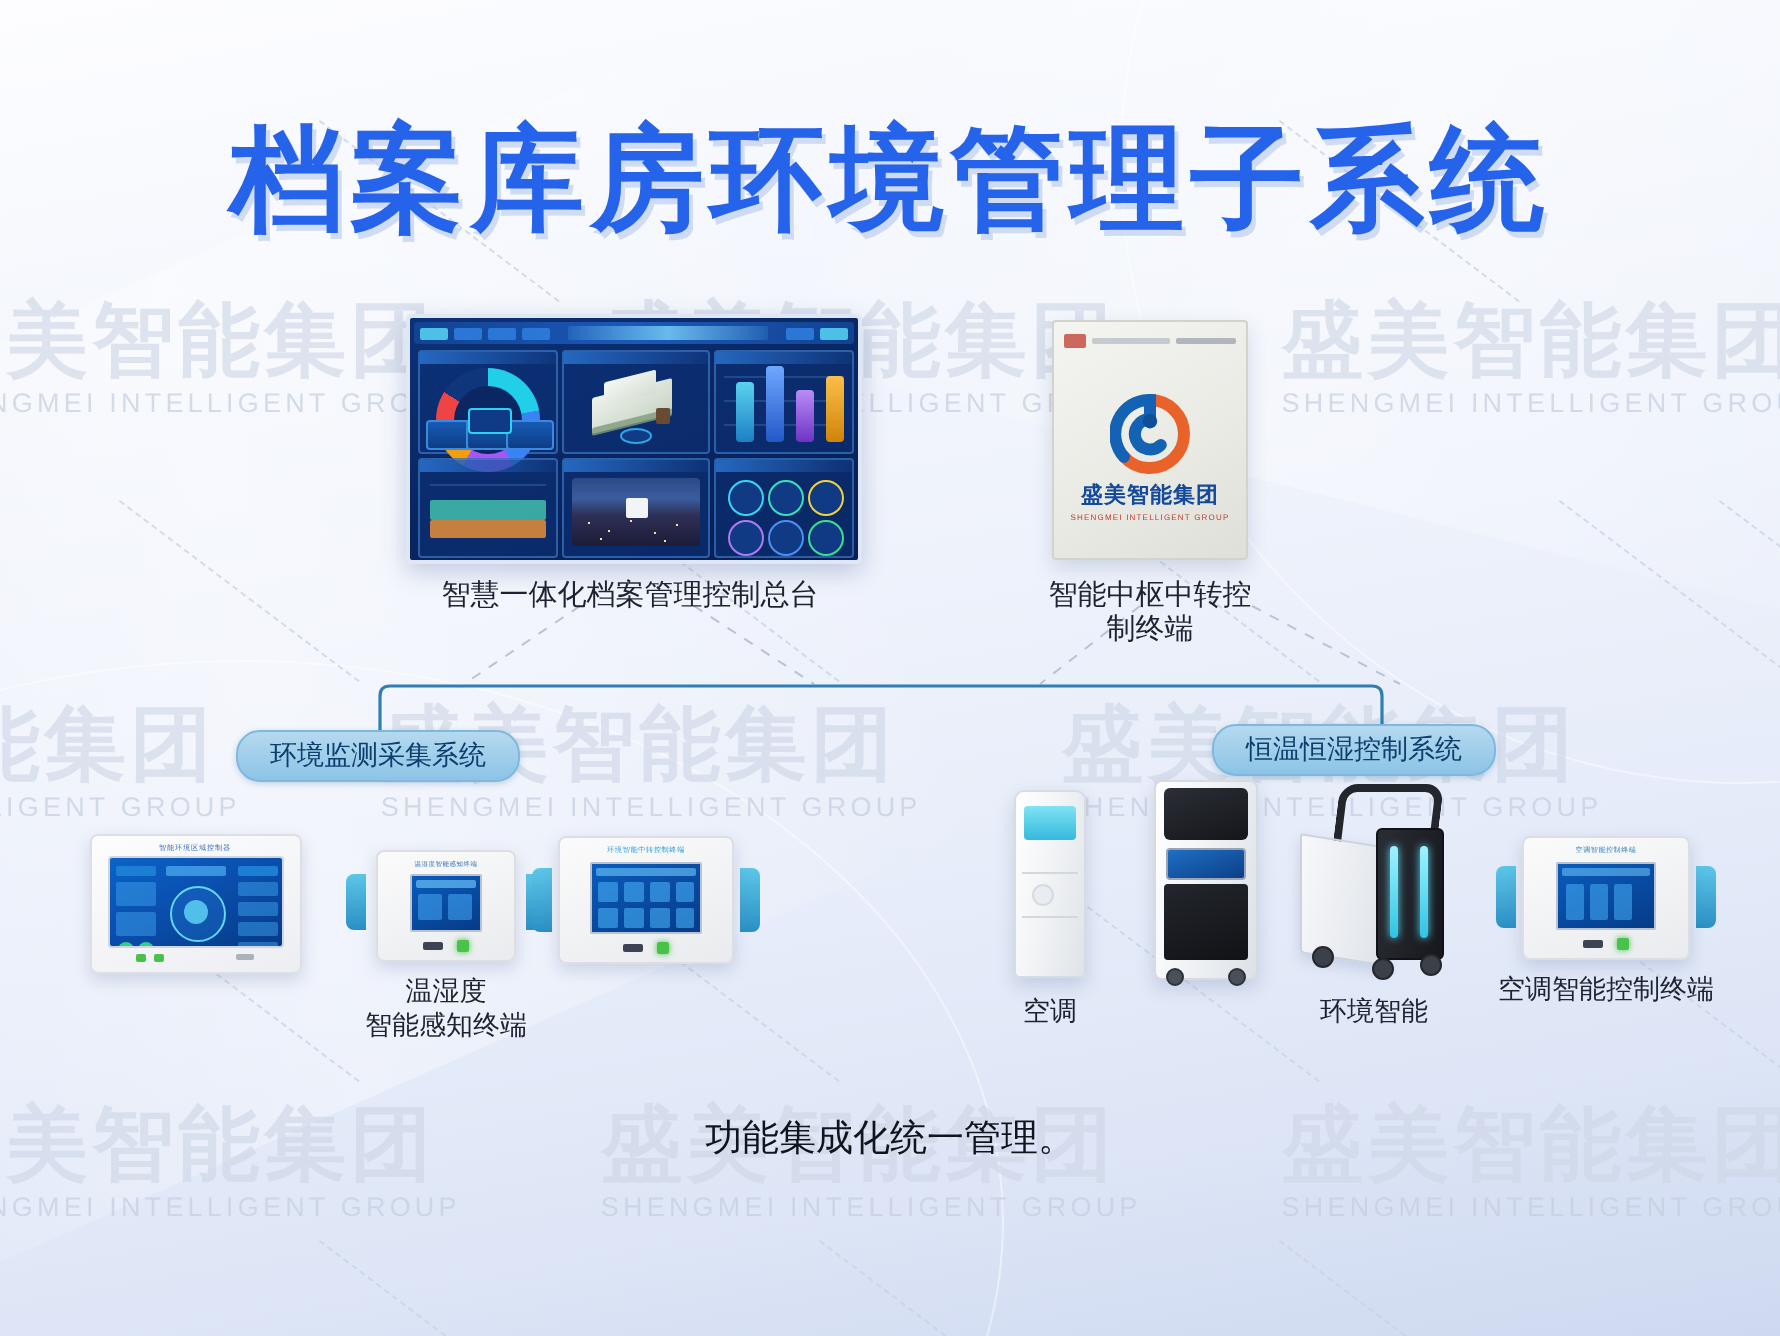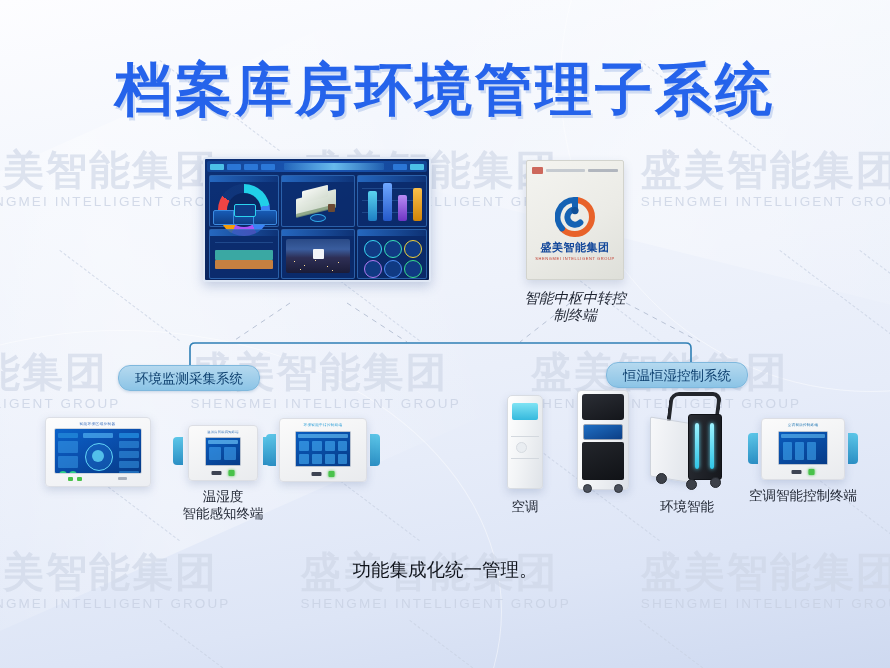--- a/index.html
+++ b/index.html
@@ -77,21 +77,21 @@
     border:1px solid #d2d3cd;box-shadow:0 4px 10px rgba(80,100,140,.2);position:relative;}
   .hub-top{position:absolute;top:4px;left:5px;right:5px;height:10px;display:flex;align-items:center;gap:3px;}
   .hub-mark{width:11px;height:7px;border-radius:1px;background:#c0392b;opacity:.75;}
   .hub-txt{flex:1;height:3px;background:#9aa3b3;opacity:.5;border-radius:1px;}
   .hub-txt2{width:30px;height:3px;background:#7d8799;opacity:.55;border-radius:1px;}
   .logo-wrap{position:absolute;left:0;right:0;top:36px;text-align:center;}
   .logo-mark{width:40px;height:40px;margin:0 auto;position:relative;}
   .logo-cn{font-size:11px;font-weight:700;color:#15499b;letter-spacing:.5px;margin-top:3px;
     font-family:"DejaVu Sans","Liberation Sans",sans-serif;}
   .logo-en{font-size:4px;color:#c0392b;letter-spacing:.6px;margin-top:1px;}
-  #hub-label{margin-top:10px;font-size:14.5px;font-style:italic;}
+  #hub-label{margin-top:10px;font-size:14.5px;}
 
   
   #connectors{position:absolute;inset:0;pointer-events:none;}
 
   
   .group-tag{
     position:absolute;height:24px;line-height:24px;padding:0 16px;border-radius:12px;
     background:linear-gradient(180deg,#b5d9ef 0%,#8cc4e6 100%);
     color:#0d3f6e;font-size:13.5px;white-space:nowrap;
     border:1px solid #7fb8dd;box-shadow:0 1px 3px rgba(60,110,160,.25);
@@ -312,20 +312,21 @@
     <div class="panel" style="left:152px;top:70px;width:68px;height:48px;">
       <div class="panel-bar"></div>
       <div class="circ" style="left:6px;top:10px;border-color:#3ad6f0;"></div>
       <div class="circ" style="left:26px;top:10px;border-color:#3ae0b8;"></div>
       <div class="circ" style="left:46px;top:10px;border-color:#f0d23a;"></div>
       <div class="circ" style="left:6px;top:30px;border-color:#b07af2;"></div>
       <div class="circ" style="left:26px;top:30px;border-color:#4f8ef5;"></div>
       <div class="circ" style="left:46px;top:30px;border-color:#3ae08c;"></div>
     </div>
   </div>
+  <div class="dev-label" id="console-label">智慧一体化档案管理控制总台</div>
 </div>
 
 <div id="hub-block">
   <div class="hub-body">
     <div class="hub-top">
       <div class="hub-mark"></div>
         <div class="hub-txt"></div>
         <div class="hub-txt2"></div>
     </div>
     <div class="logo-wrap">

